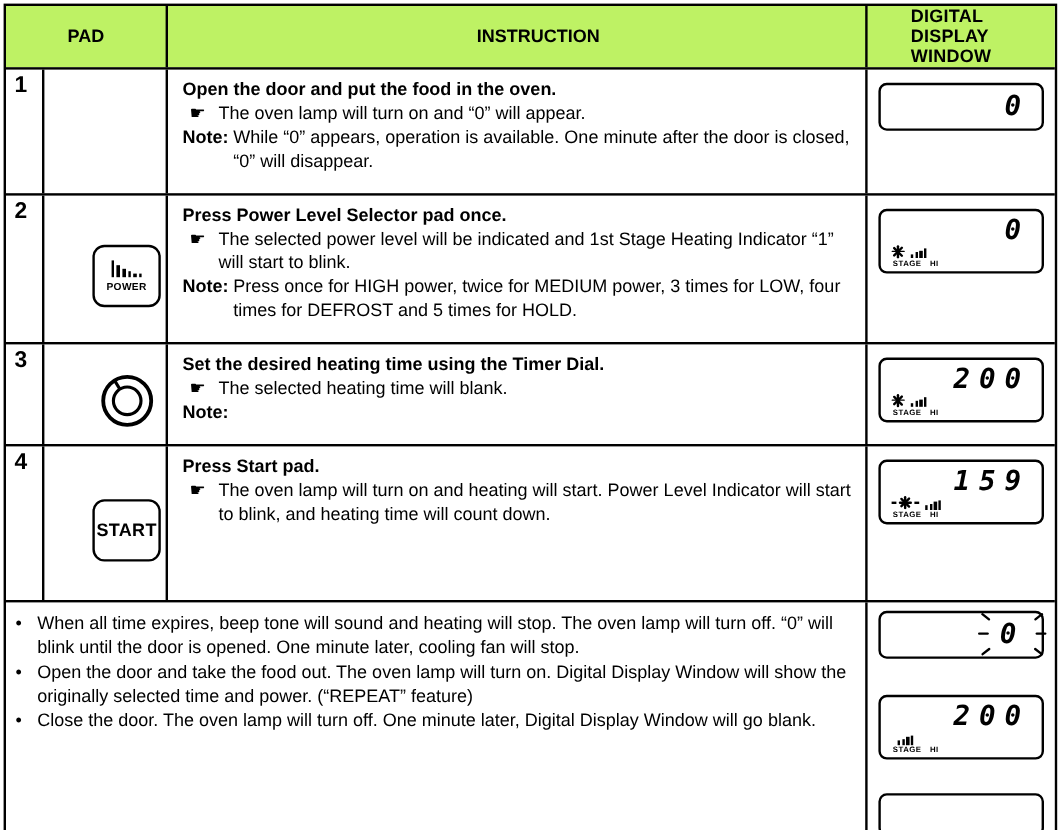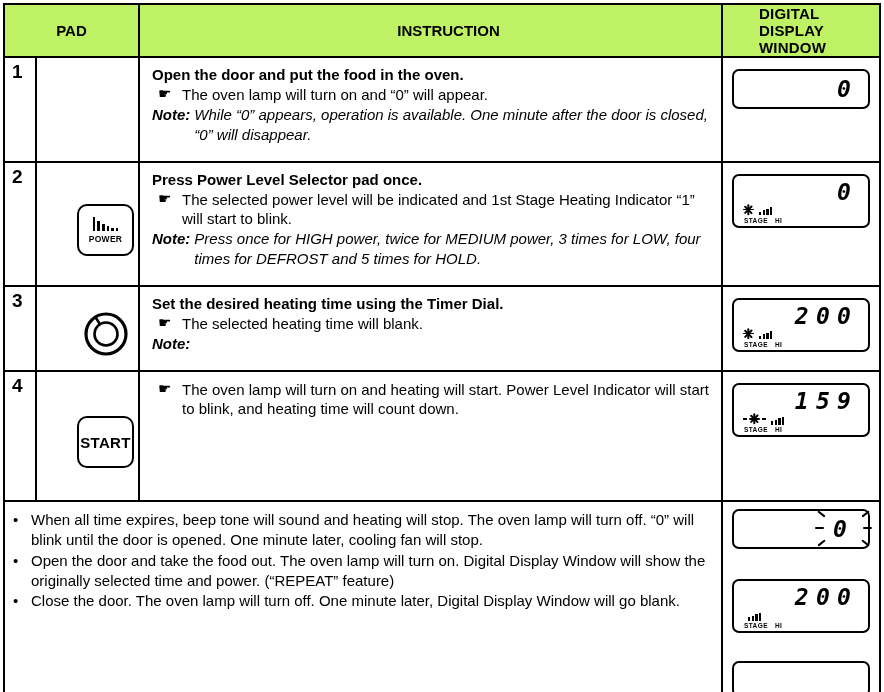--- a/index.html
+++ b/index.html
@@ -27,21 +27,21 @@
   .footer-row { min-height:239px; }
 
   .c-num { font-weight:bold; font-size:19px; padding:3px 0 0 7px; }
   .c-pad { display:flex; justify-content:center; align-items:center; padding-top:12px; }
   .c-instr { padding:7px 10px 17px 12px; font-size:15px; line-height:1.28; }
   .c-disp { padding:7px 9px; }
 
   .instr-title { font-weight:bold; }
   .pointer-line { display:flex; margin:1px 0 0 6px; }
   .pointer { width:24px; flex:0 0 24px; font-family:"DejaVu Sans", sans-serif; }
-  .note-line { display:flex; margin-top:1px;font-style:italic; }
+  .note-line { display:flex; margin-top:1px; }
   .note-label { font-weight:bold; flex:0 0 auto; margin-right:4px; }
   .ntext b { font-weight:bold; }
 
   
   .pad-btn { width:57px; min-height:52px; border:2.5px solid #000; border-radius:10px;
     background:#fff; display:flex; flex-direction:column; align-items:center;
     justify-content:center; padding:4px 2px; }
   .pad-btn .pad-label { font-size:8.5px; font-weight:bold; letter-spacing:0.3px; margin-top:3px; }
   .pad-btn.start-btn .pad-label { font-size:15px; margin-top:0; }
   .pwr-bars { display:flex; align-items:flex-end; gap:2px; height:15px; }
@@ -234,20 +234,21 @@
     </div>
 
     <div class="row row-4">
       <div class="cell c-num">4</div>
       <div class="cell bl c-pad">
         <div class="pad-btn start-btn">
           <span class="pad-label">START</span>
         </div>
       </div>
       <div class="cell bl c-instr">
+        <div class="instr-title">Press Start pad.</div>
         <div class="pointer-line">
           <span class="pointer">☛</span>
           <span class="ptext">The oven lamp will turn on and heating will start. Power Level Indicator will start to blink, and heating time will count down.</span>
         </div>
       </div>
       <div class="cell bl c-disp">
         <div class="display with-stage">
           <div class="display-value">159</div>
           <div class="stage-ind">
             <div class="stage-top">

